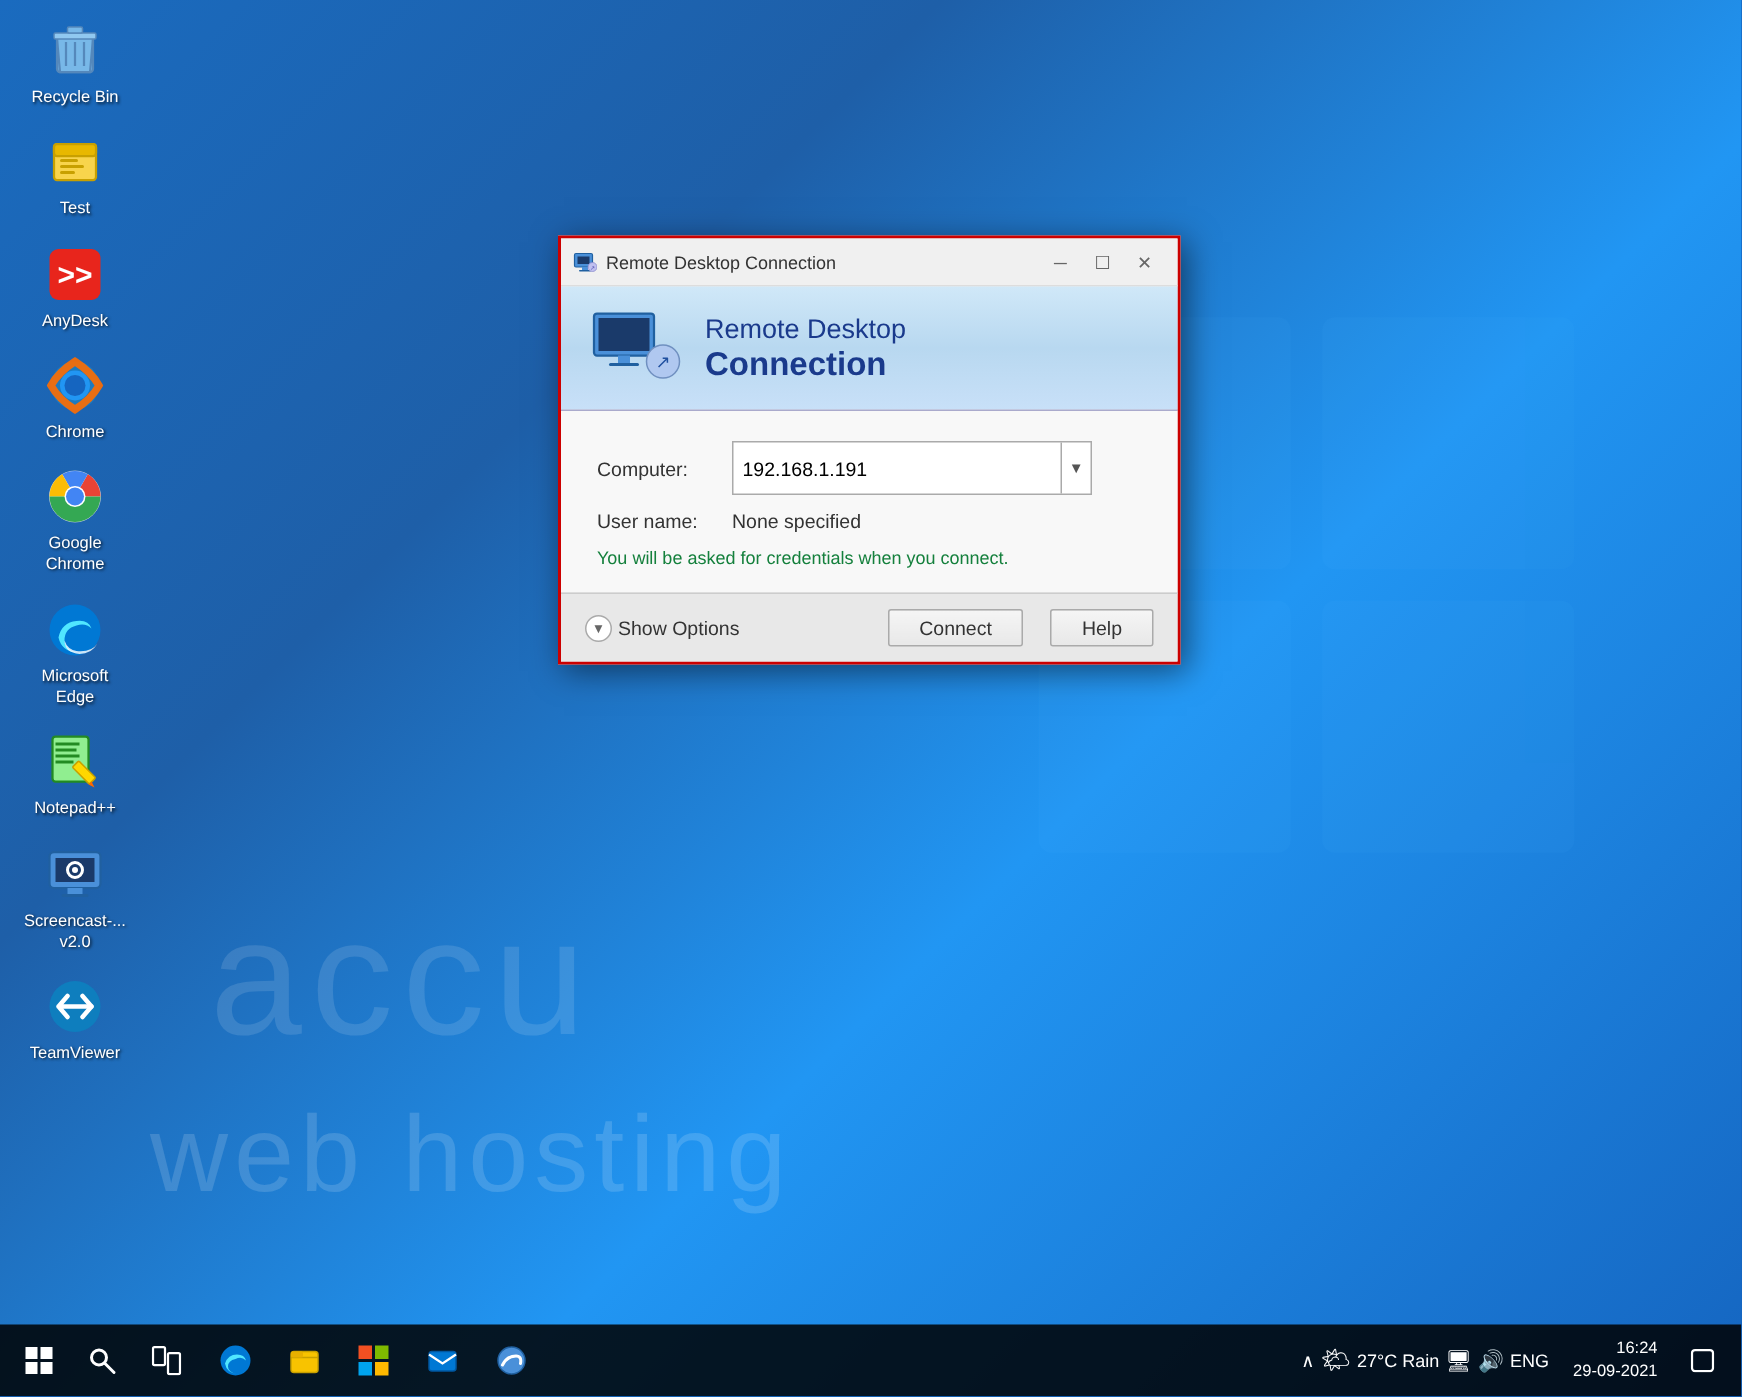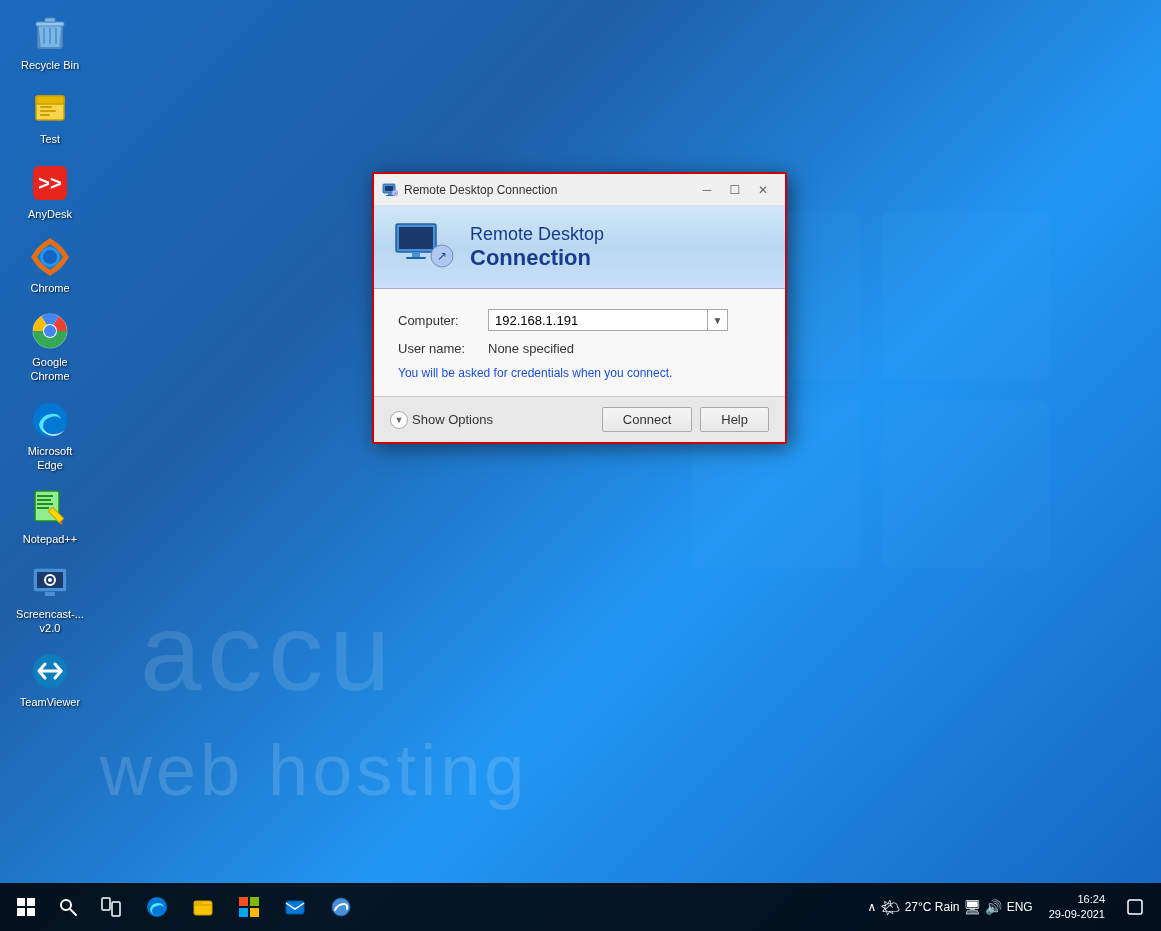--- a/index.html
+++ b/index.html
@@ -170,21 +170,21 @@
       align-items: center;
       justify-content: center;
       cursor: pointer;
       color: white;
       font-size: 16px;
     }
 
     
     .rdp-dialog {
       position: absolute;
-      top: 172px;
+      top: 157px;
       left: 372px;
       width: 415px;
       background: #f0f0f0;
       border: 2px solid #cc0000;
       border-radius: 0;
       box-shadow: 4px 4px 20px rgba(0,0,0,0.5);
       z-index: 200;
     }
 
     .rdp-titlebar {
@@ -278,21 +278,21 @@
       font-size: 13px;
       color: #333;
     }
 
     .rdp-computer-input {
       display: flex;
       align-items: center;
       border: 1px solid #aaa;
       background: white;
       width: 240px;
-      height: 22px;
+      height: 36px;
     }
 
     .rdp-computer-input input {
       flex: 1;
       border: none;
       outline: none;
       padding: 2px 6px;
       font-size: 13px;
       background: transparent;
     }
@@ -304,21 +304,21 @@
       align-items: center;
       justify-content: center;
       cursor: pointer;
       border-left: 1px solid #aaa;
       font-size: 10px;
       color: #555;
     }
 
     .rdp-credentials-note {
       font-size: 12px;
-      color: #1d4ed8;
+      color: #15803d;
       margin: 8px 0 4px 0;
     }
 
     
     .rdp-footer {
       background: #e8e8e8;
       padding: 10px 16px;
       display: flex;
       align-items: center;
       border-top: 1px solid #ccc;
@@ -342,21 +342,21 @@
       align-items: center;
       justify-content: center;
       font-size: 9px;
       color: #666;
       background: white;
     }
 
     .rdp-footer-buttons {
       margin-left: auto;
       display: flex;
-      gap: 8px;
+      gap: 18px;
     }
 
     .rdp-btn {
       padding: 4px 20px;
       border: 1px solid #aaa;
       background: linear-gradient(to bottom, #f5f5f5, #e8e8e8);
       font-size: 13px;
       cursor: pointer;
       border-radius: 2px;
       color: #333;

